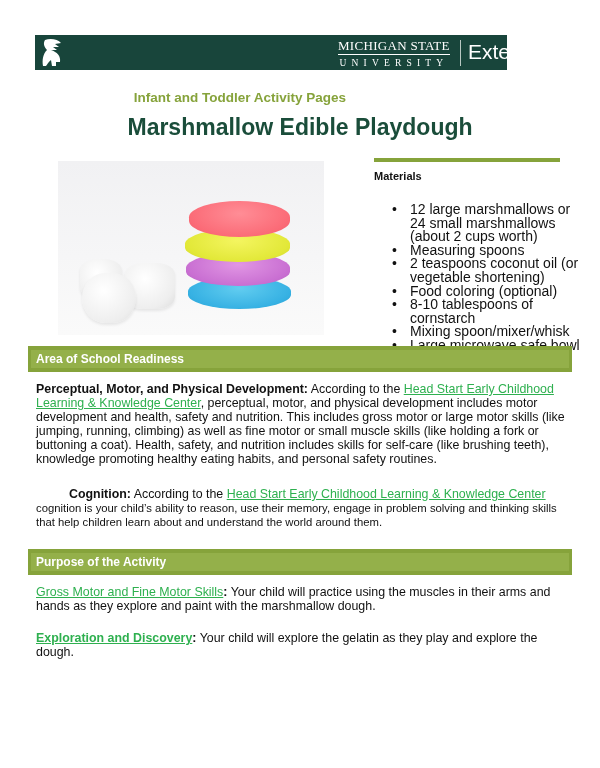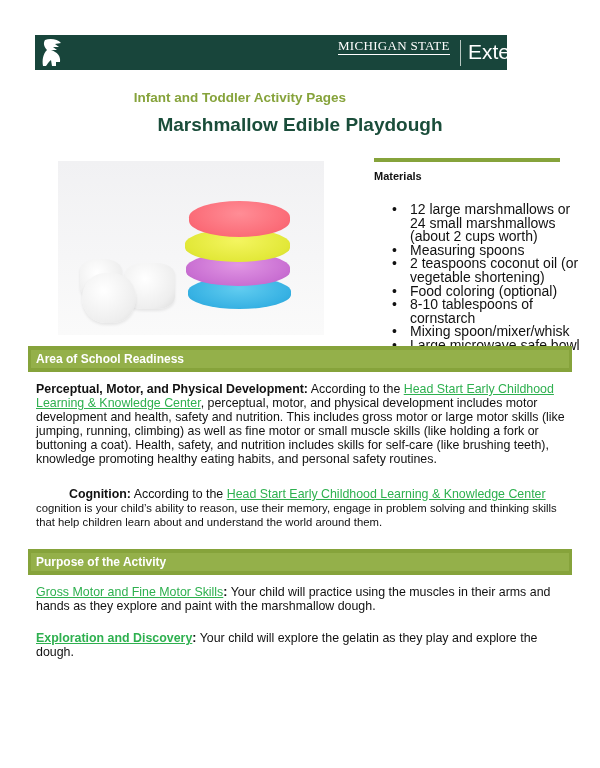--- a/index.html
+++ b/index.html
@@ -1,25 +1,25 @@
 <!DOCTYPE html>
 <html><head>
 <meta charset="utf-8">
 <style>
   html,body{margin:0;padding:0;background:#fff;}
   body{width:600px;height:768px;position:relative;overflow:hidden;font-family:"Liberation Sans",sans-serif;color:#111;}
   .banner{position:absolute;left:35px;top:35px;width:472px;height:35px;background:#18453B;}
   .spartan{position:absolute;left:6px;top:3px;width:24px;height:29px;}
   .msu{position:absolute;left:303px;top:4px;color:#fff;font-family:"Liberation Serif",serif;text-align:center;}
   .msu .l1{font-size:13px;letter-spacing:0.3px;line-height:14px;border-bottom:1px solid #fff;padding-bottom:1px;}
-  .msu .l2{font-size:9.5px;letter-spacing:5.2px;line-height:12px;margin-top:13px;}
+  .msu .l2{font-size:9.5px;letter-spacing:5.2px;line-height:12px;margin-top:2px;}
   .divider{position:absolute;left:425px;top:5px;width:1px;height:26px;background:#b8c8c2;}
   .ext{position:absolute;left:433px;top:4px;color:#fff;font-size:21px;line-height:26px;}
   .subtitle{position:absolute;left:0;width:480px;top:90px;text-align:center;color:#86a33b;font-size:13.5px;font-weight:bold;}
-  .title{position:absolute;left:0;width:600px;top:114px;text-align:center;color:#1a4d3a;font-size:19px;font-weight:bold;}
+  .title{position:absolute;left:0;width:600px;top:114px;text-align:center;color:#1a4d3a;font-size:23px;font-weight:bold;}
   .photo{position:absolute;left:58px;top:161px;width:266px;height:174px;background:linear-gradient(#f1f1f3,#f6f6f7 55%,#fafafa);overflow:hidden;}
   .mm{position:absolute;background:radial-gradient(ellipse at 40% 35%,#ffffff,#eeeeee 70%,#dcdcdc);border-radius:18px/12px;box-shadow:0 2px 3px rgba(0,0,0,0.08);}
   .dough{position:absolute;border-radius:50%/45%;}
   .mat-bar{position:absolute;left:374px;top:158px;width:186px;height:4px;background:#86a33b;}
   .mat-head{position:absolute;left:374px;top:170px;font-size:11px;font-weight:bold;}
   .mat-list{position:absolute;left:374px;top:186px;width:192px;margin:17px;padding:0;list-style:none;font-size:14px;line-height:13.6px;}
   .mat-list li{position:relative;padding-left:19px;}
   .mat-list li::before{content:"•";position:absolute;left:1px;top:0;}
   .sec-bar{position:absolute;left:28px;width:544px;height:26px;background:#86a33b;}
   .sec-bar .inner{position:absolute;left:3px;right:3px;top:4px;bottom:4px;background:#94b04a;}

